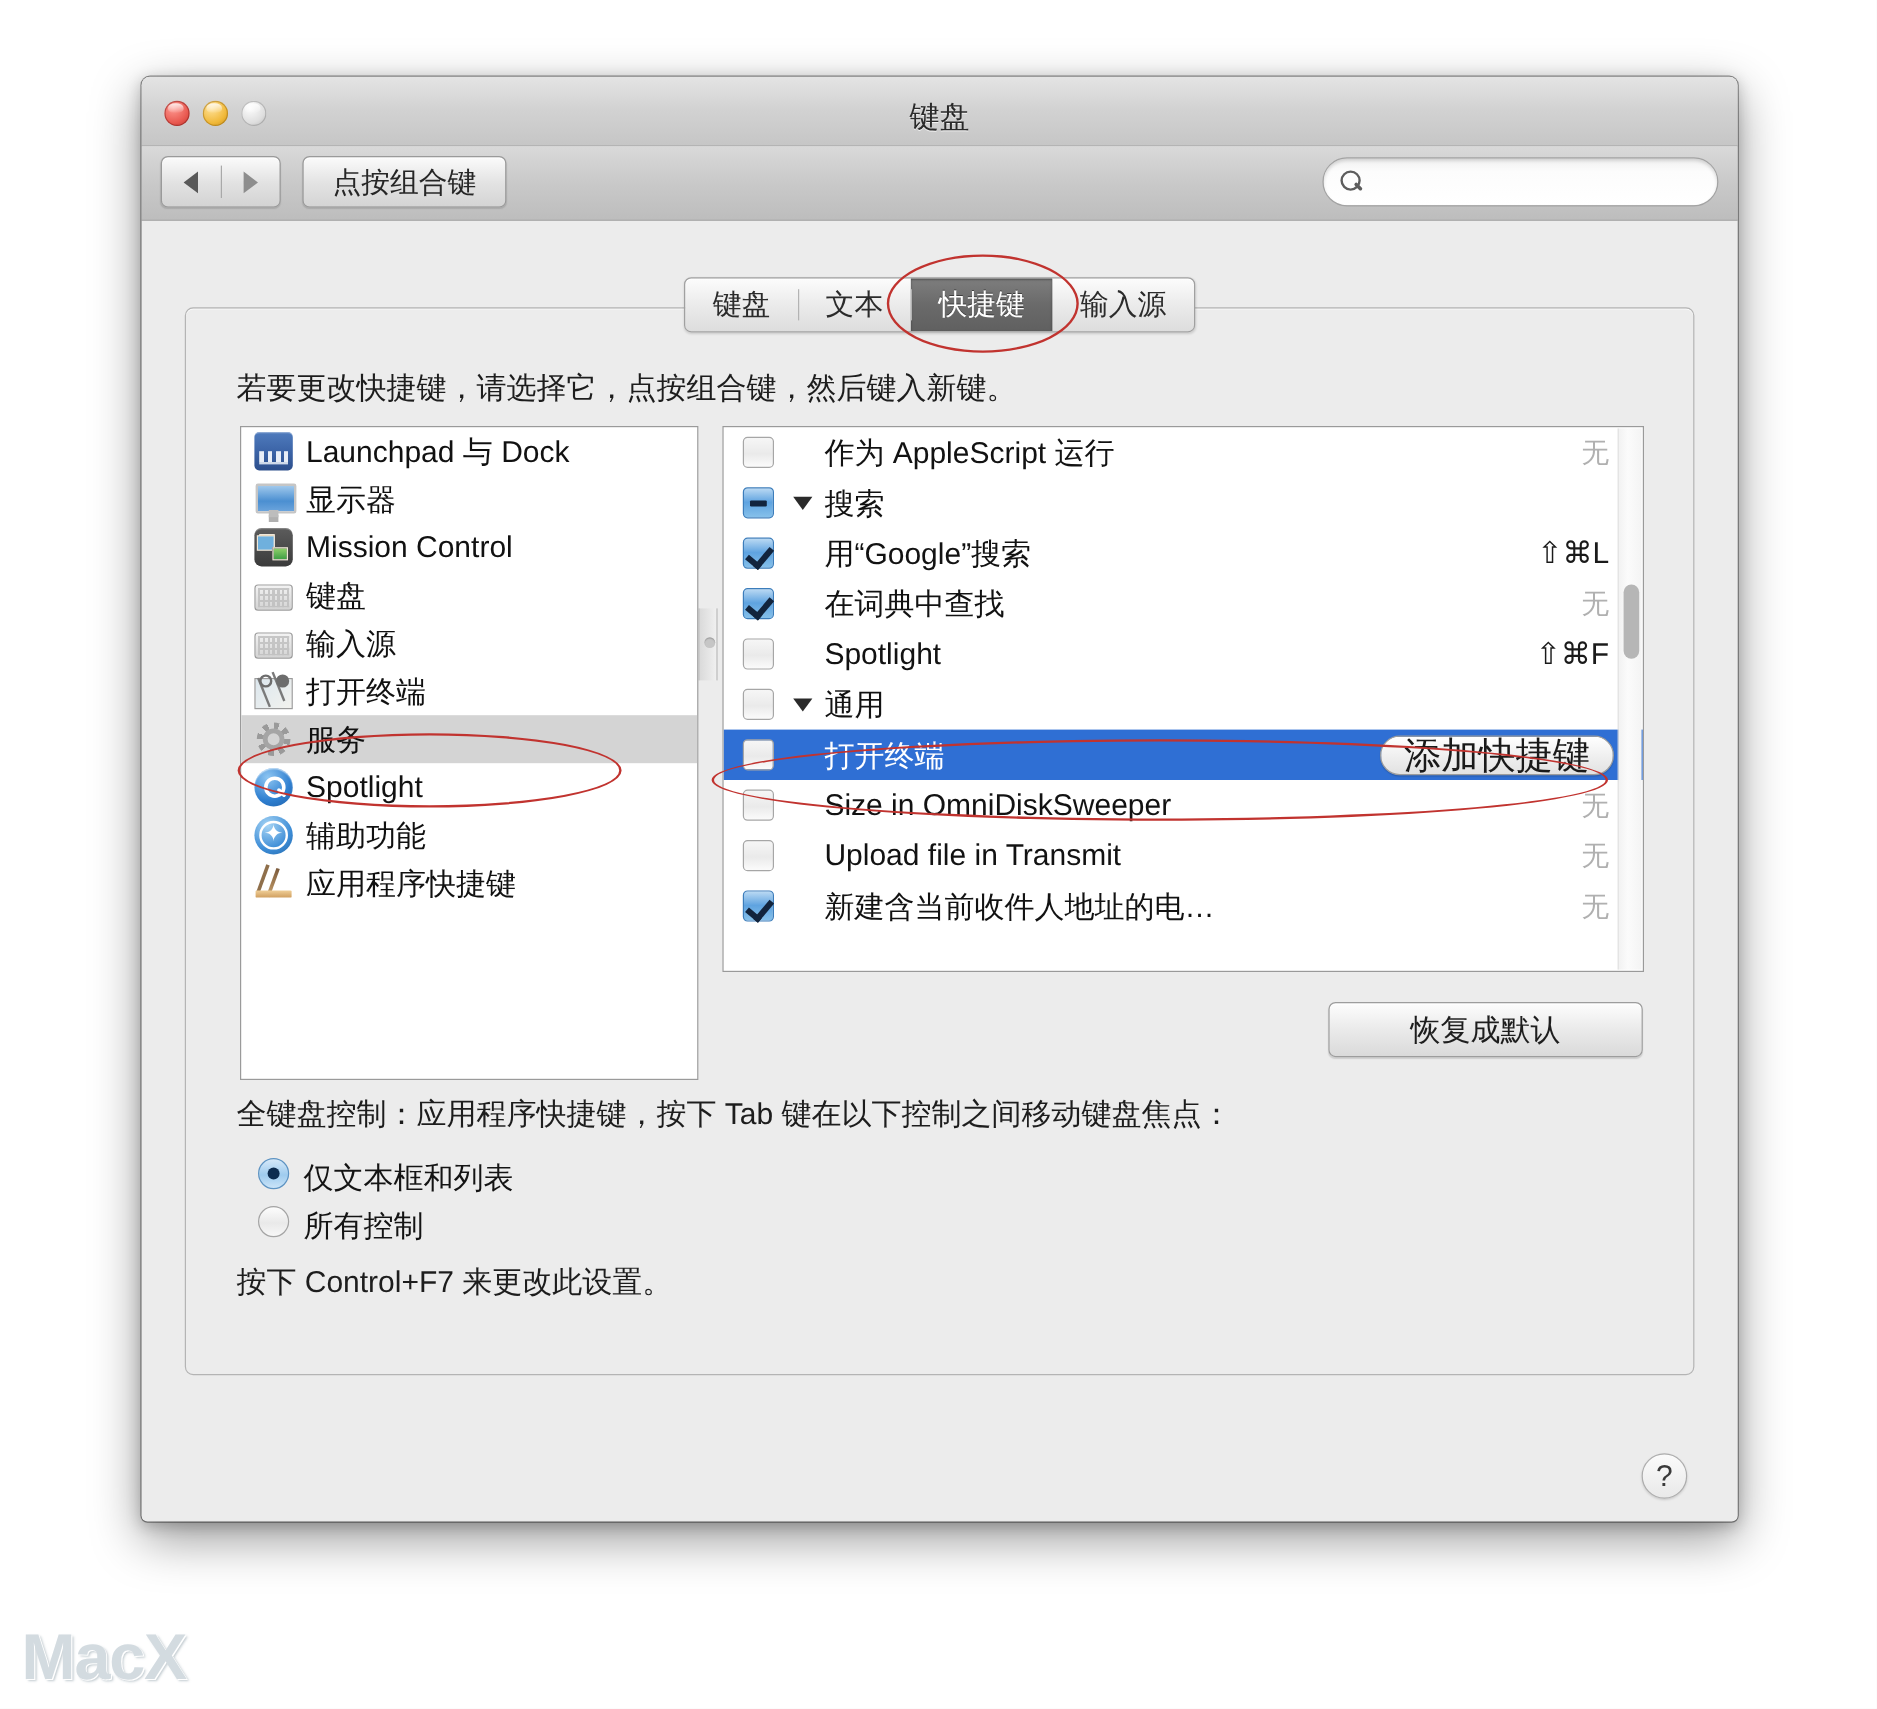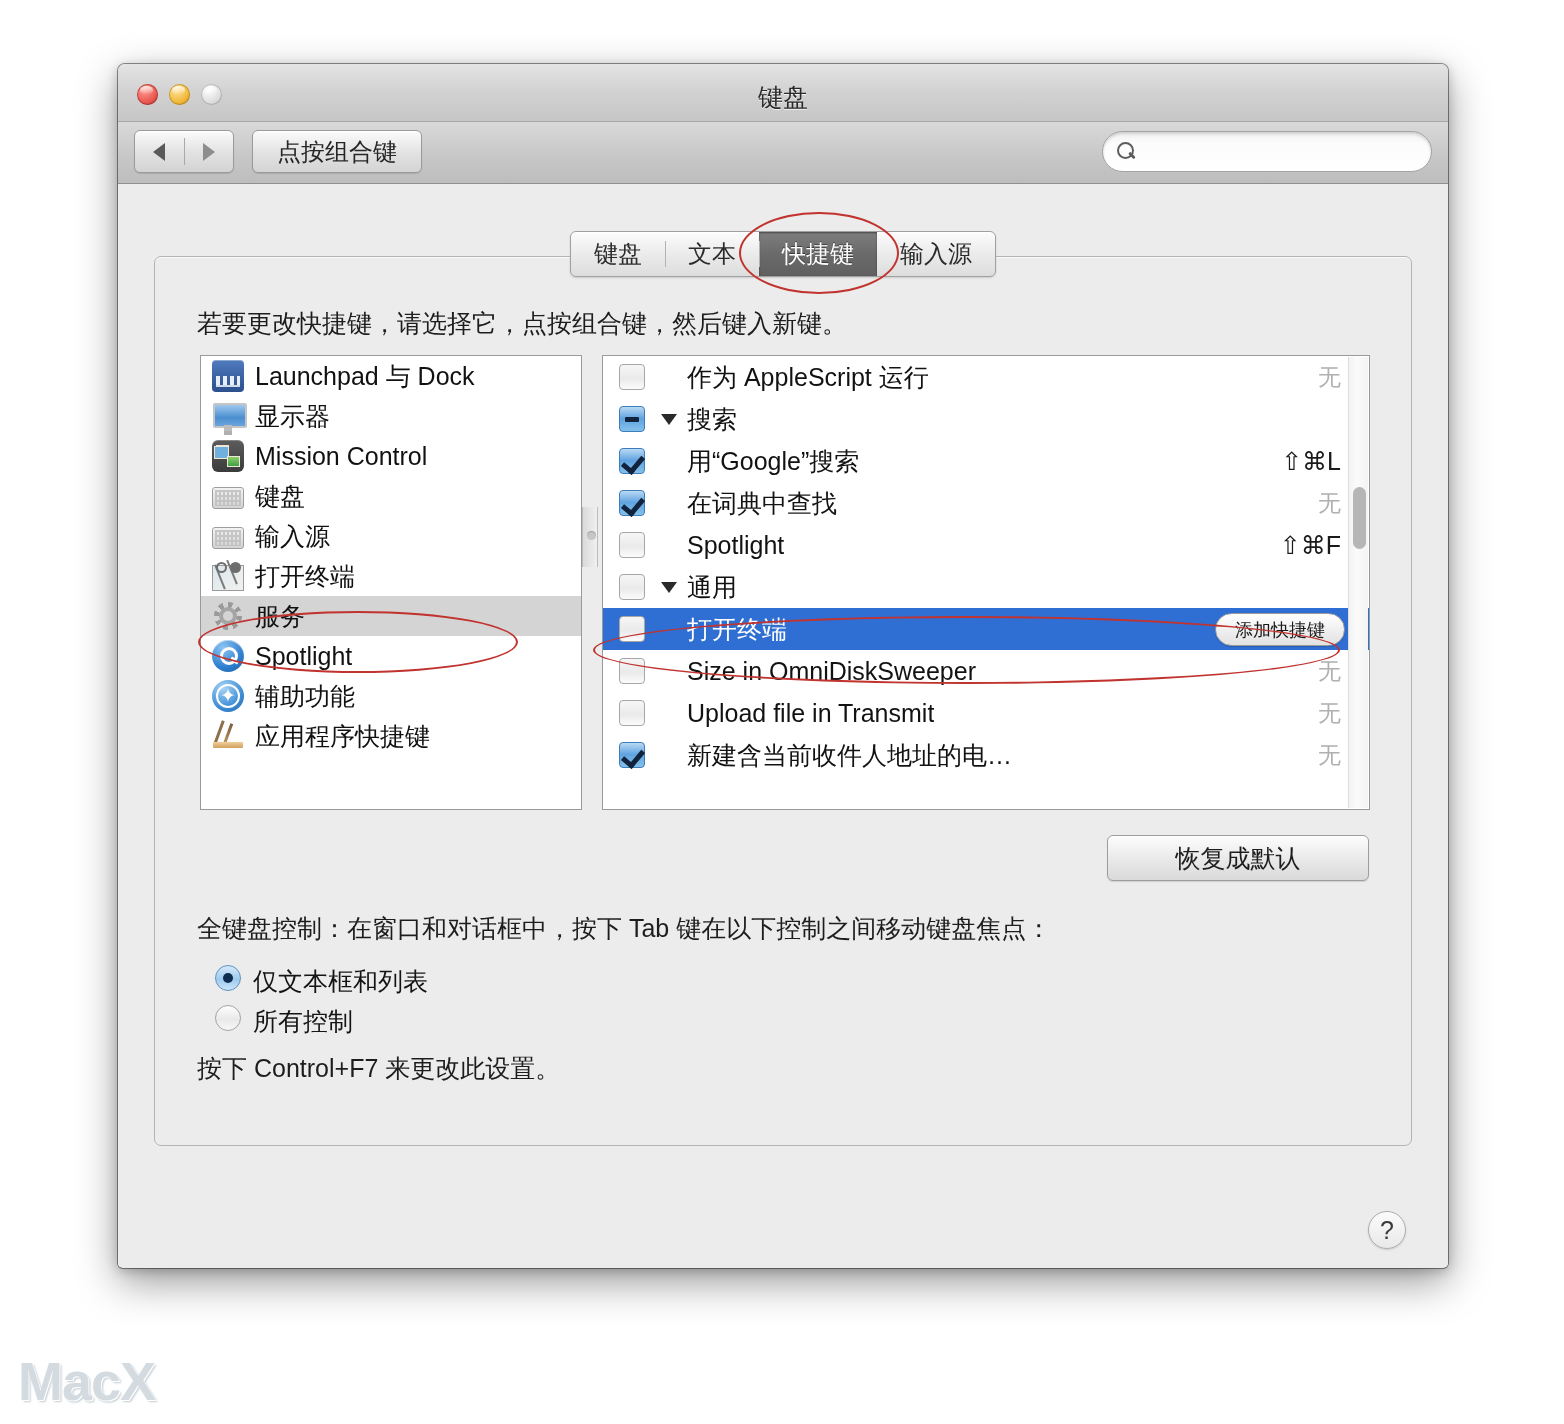--- a/index.html
+++ b/index.html
@@ -198,21 +198,21 @@
     position: absolute;
     left: 42px; top: 50px;
     font-size: 25px;
     color: #1d1d1d;
   }
 
   
   #sidebar-list {
     position: absolute;
     left: 45px; top: 98px;
-    width: 382px; height: 455px;
+    width: 382px; height: 545px;
     background: #ffffff;
     border: 1px solid #9a9a9a;
     overflow: hidden;
   }
   .side-row {
     display: flex; align-items: center;
     height: 40px;
     padding-left: 11px;
   }
   .side-row.selected { background: #d4d4d4; }
@@ -471,21 +471,21 @@
   #add-shortcut-button {
     position: absolute;
     right: 24px; top: 5px;
     height: 33px;
     padding: 0 19px;
     display: flex; align-items: center;
     border-radius: 17px;
     background: linear-gradient(to bottom, #ffffff, #f0f0f0 50%, #e2e2e2);
     border: 1px solid #9c9c9c;
     box-shadow: 0 1px 1px rgba(0,0,0,0.18);
-    font-size: 18px;
+    font-size: 31px;
     color: #1a1a1a;
   }
 
   #sc-scrollbar {
     position: absolute;
     right: 1px; top: 1px; bottom: 1px;
     width: 20px;
     background: linear-gradient(to right, #f2f2f2, #fbfbfb 40%, #f4f4f4);
     border-left: 1px solid #dedede;
   }
@@ -749,21 +749,21 @@
           </div>
         <div id="sc-scrollbar">
           <div id="sc-scroll-thumb"></div>
         </div>
       </div>
 
       <div id="restore-button">
         <span>恢复成默认</span>
       </div>
 
-      <div id="fkc-label">全键盘控制：在窗口和对话框中，按下 Tab 键在以下控制之间移动键盘焦点：</div>
+      <div id="fkc-label">全键盘控制：应用程序快捷键，按下 Tab 键在以下控制之间移动键盘焦点：</div>
 
       <div class="radio-row" id="radio-text">
         <span class="radio on"></span>
         <span class="radio-label">仅文本框和列表</span>
       </div>
 
       <div class="radio-row" id="radio-all">
         <span class="radio"></span>
         <span class="radio-label">所有控制</span>
       </div>

